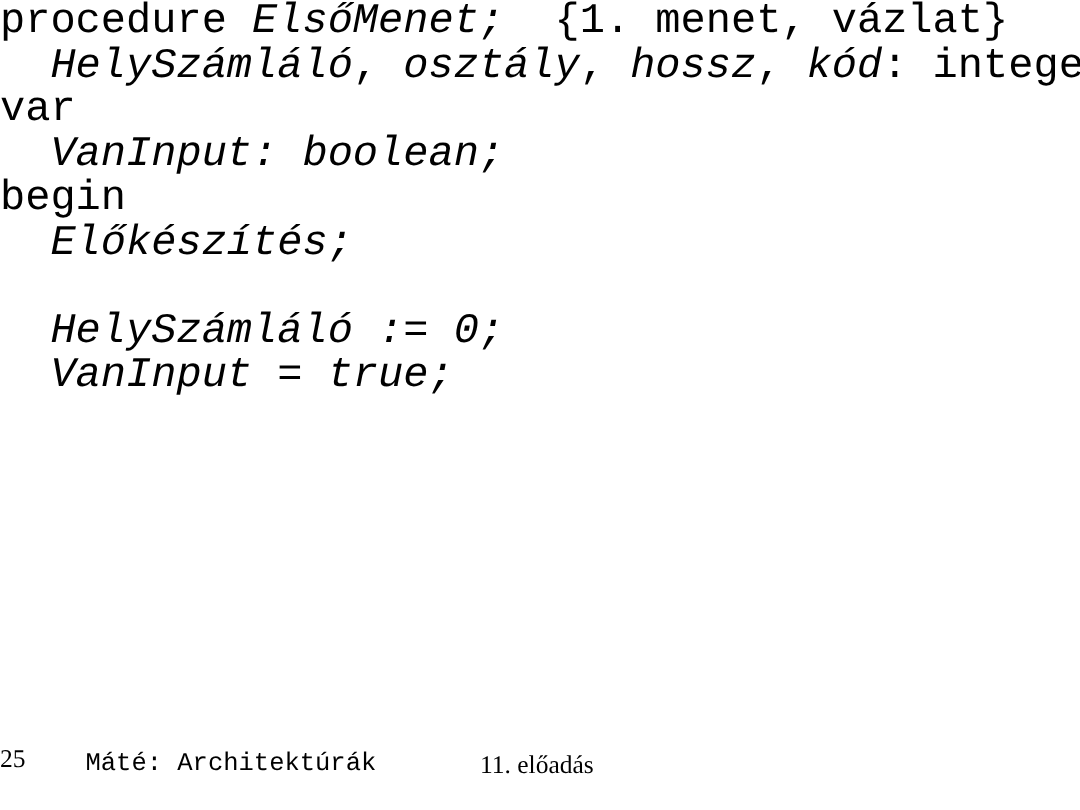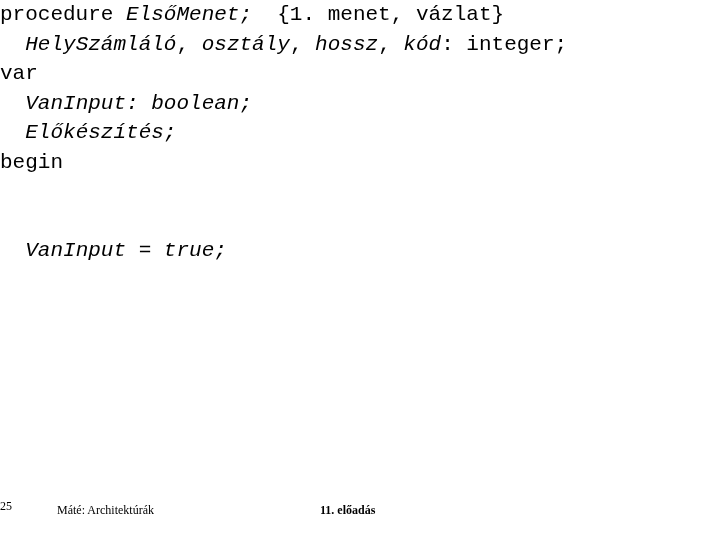--- a/index.html
+++ b/index.html
@@ -21,21 +21,21 @@
   #code-block {
     position: absolute;
     left: 0px;
     top: 0px;
     width: 720px;
     padding: 0;
   }
 
   .code-line {
     font-family: "Liberation Mono", "DejaVu Sans Mono", monospace;
-    font-size: 21px;
+    font-size: 28px;
     line-height: 29.5px;
     white-space: pre;
     color: #000000;
     letter-spacing: 0px;
     height: 29.5px;
   }
 
   .code-line .kw {         
     font-style: normal;
   }
@@ -47,40 +47,40 @@
   #footer {
     position: absolute;
     left: 0;
     top: 498px;
     width: 720px;
     height: 24px;
   }
   .footer-cell {
     position: absolute;
     font-family: "Liberation Serif", "DejaVu Serif", serif;
-    font-size: 12px;
+    font-size: 17px;
     line-height: 16px;
     color: #000000;
     white-space: pre;
   }
-  #footer-author  { left: 57px;  top: 4px; }
-  #footer-lecture { left: 320px; top: 4px; font-weight: bold; }
+  #footer-author  { left: 57px;  top: 4px; font-family: Liberation Mono, monospace; }
+  #footer-lecture { left: 320px; top: 4px; }
 </style>
 </head>
 <body>
 
 <div id="code-block">
     <div class="code-line"><span class="kw">procedure </span><span class="id">ElsőMenet;</span><span class="kw">  {1. menet, vázlat}</span></div>
     <div class="code-line"><span class="kw">  </span><span class="id">HelySzámláló</span><span class="kw">, </span><span class="id">osztály</span><span class="kw">, </span><span class="id">hossz</span><span class="kw">, </span><span class="id">kód</span><span class="kw">: integer;</span></div>
     <div class="code-line"><span class="kw">var</span></div>
     <div class="code-line"><span class="kw">  </span><span class="id">VanInput: boolean;</span></div>
+    <div class="code-line"><span class="kw">begin</span></div>
     <div class="code-line"><span class="kw">  </span><span class="id">Előkészítés;</span></div>
-    <div class="code-line"><span class="kw">begin</span></div>
     <div class="code-line"><span class="kw">  </span></div>
-    <div class="code-line"><span class="kw">  </span></div>
+    <div class="code-line"><span class="kw">  </span><span class="id">HelySzámláló := 0;</span></div>
     <div class="code-line"><span class="kw">  </span><span class="id">VanInput = true;</span></div>
   </div>
 
 <div id="footer">
   <div class="footer-cell" id="footer-author">Máté: Architektúrák</div>
   <div class="footer-cell" id="footer-lecture">11. előadás</div>
   <div class="footer-cell" id="footer-page-number">25</div>
 </div>
 
 </body></html>

